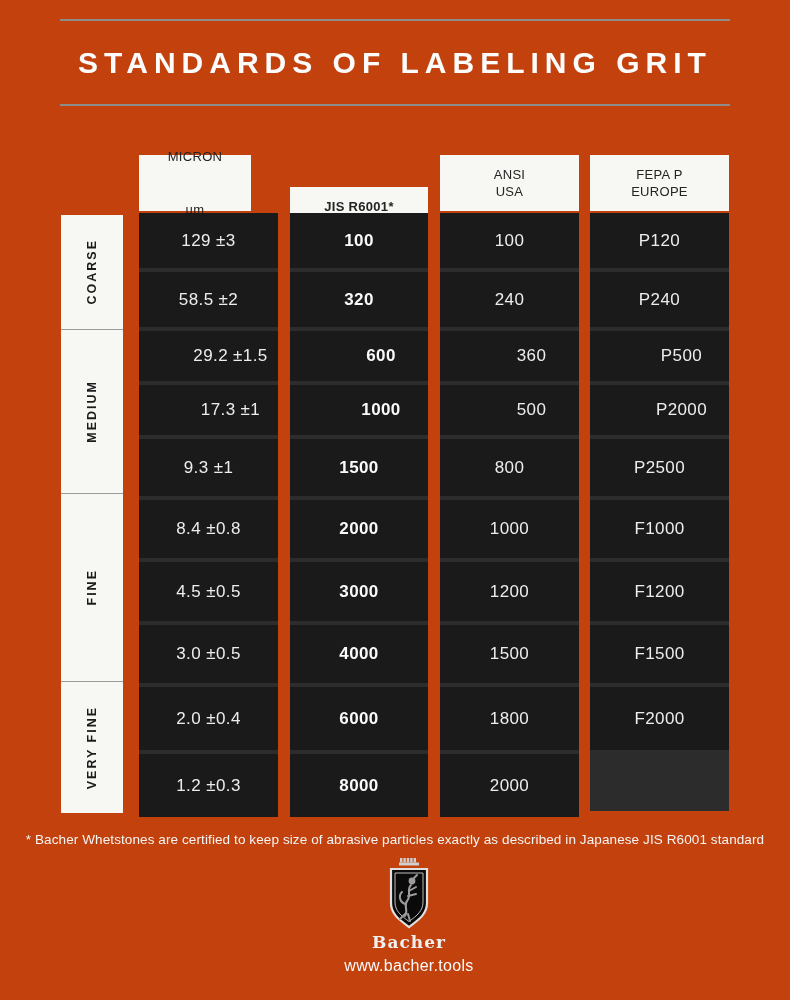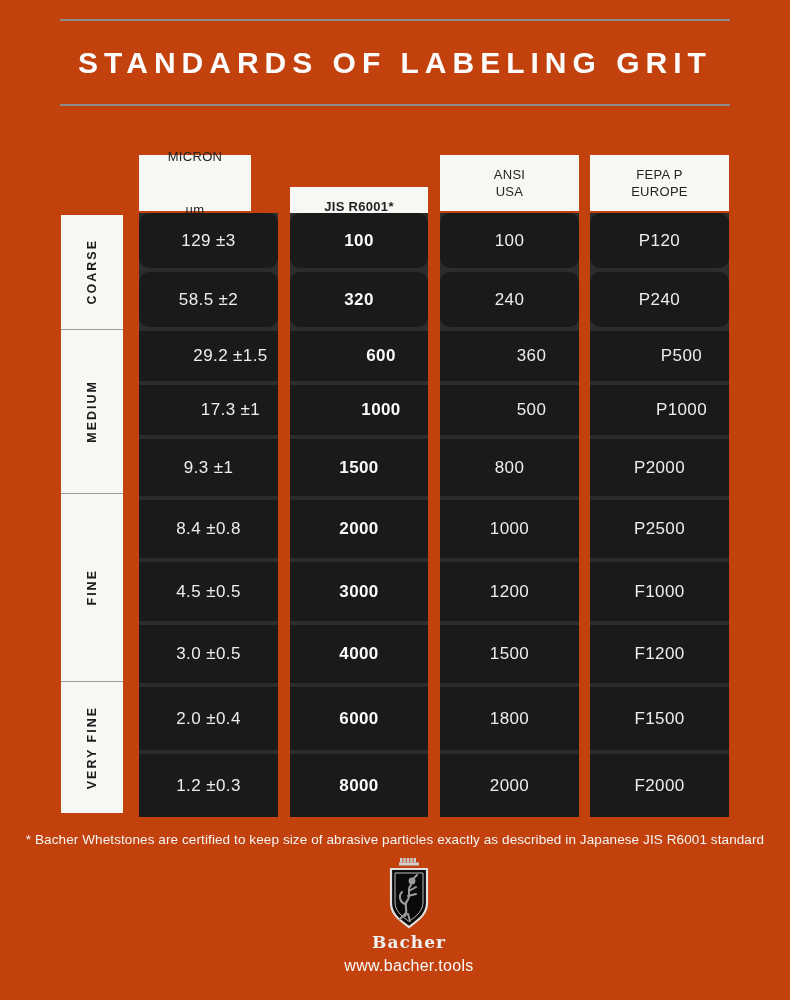--- a/index.html
+++ b/index.html
@@ -52,21 +52,21 @@
   .col-1{left:139px; width:139px;}
   .col-2{left:290px; width:138px;}
   .col-3{left:440px; width:139px;}
   .col-4{left:590px; width:139px;}
   .cell{
     flex:0 0 auto; background:#1a1a1a;
     display:flex; align-items:center; justify-content:center;
     color:#ededed; font-size:17px; letter-spacing:.4px;
   }
   .cell + .cell{margin-top:4px;}
-  .col .cell:nth-child(1),.col .cell:nth-child(2){height:55px;border-radius:10px;}
+  .col .cell:nth-child(1),.col .cell:nth-child(2){height:55px;}
   .col .cell:nth-child(3),.col .cell:nth-child(4){height:50px;padding-left:44px;}
   .col .cell:nth-child(5){height:57px;}
   .col .cell:nth-child(6),.col .cell:nth-child(8){height:58px;}
   .col .cell:nth-child(7){height:59px;}
   .col .cell:nth-child(9),.col .cell:nth-child(10){height:63px;}
   .col-2 .cell{font-weight:700; color:#fafafa;}
   
   .footnote{
     position:absolute; left:0; top:832px; width:790px;
     text-align:center; color:#f5f5f5; font-size:13.5px; letter-spacing:.1px;
@@ -162,21 +162,20 @@
     <div class="cell">1200</div>
     <div class="cell">1500</div>
     <div class="cell">1800</div>
     <div class="cell">2000</div>
   </div>
 
   <div class="col col-4">
     <div class="cell">P120</div>
     <div class="cell">P240</div>
     <div class="cell">P500</div>
-    <div class="cell">P1000</div>
     <div class="cell">P2000</div>
     <div class="cell">P2500</div>
     <div class="cell">F1000</div>
     <div class="cell">F1200</div>
     <div class="cell">F1500</div>
     <div class="cell">F2000</div>
   </div>
 
   <div class="footnote">* Bacher Whetstones are certified to keep size of abrasive particles exactly as described in Japanese JIS R6001 standard</div>
 

